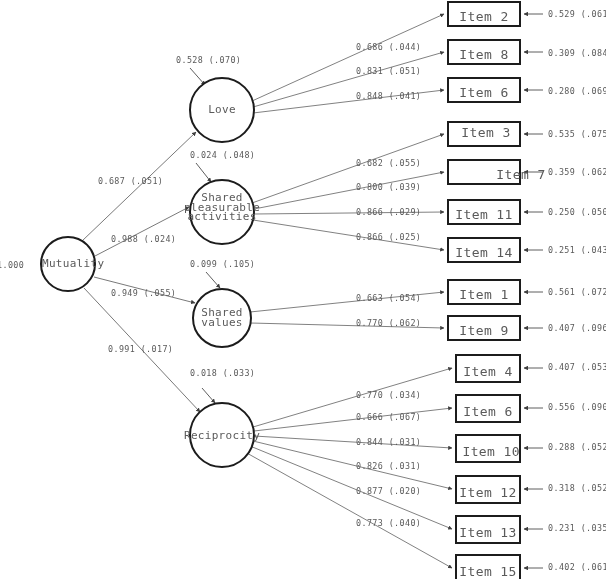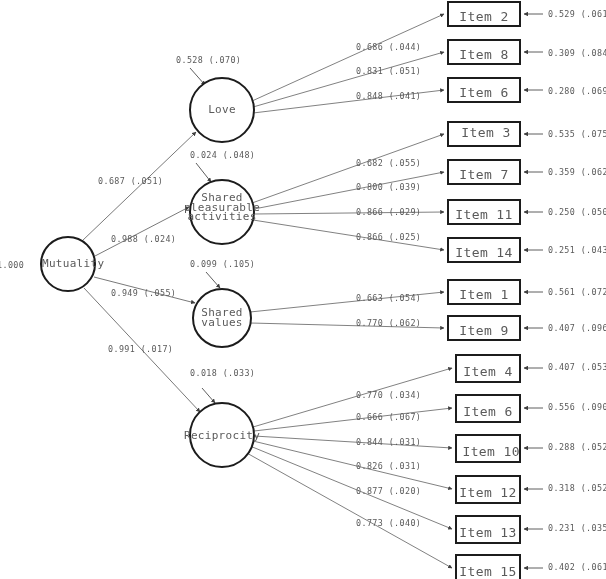--- a/index.html
+++ b/index.html
@@ -179,21 +179,21 @@
 <div class="lbl" style="left:548px;top:402px;">0.556 (.090)</div>
 <div class="lbl" style="left:548px;top:442px;">0.288 (.052)</div>
 <div class="lbl" style="left:548px;top:483px;">0.318 (.052)</div>
 <div class="lbl" style="left:548px;top:523px;">0.231 (.035)</div>
 <div class="lbl" style="left:548px;top:562px;">0.402 (.061)</div>
 
 <div class="box-lbl" style="left:448px;top:9px;width:72px;">Item 2</div>
 <div class="box-lbl" style="left:448px;top:47px;width:72px;">Item 8</div>
 <div class="box-lbl" style="left:448px;top:85px;width:72px;">Item 6</div>
 <div class="box-lbl" style="left:448px;top:125px;width:76px;">Item 3</div>
-<div class="box-lbl" style="left:448px;top:167px;width:72px;">Item 7</div>
+<div class="box-lbl" style="left:448px;top:167px;width:72px;padding-left:37px;">Item 7</div>
 <div class="box-lbl" style="left:448px;top:207px;width:72px;">Item 11</div>
 <div class="box-lbl" style="left:448px;top:245px;width:72px;">Item 14</div>
 <div class="box-lbl" style="left:448px;top:287px;width:72px;">Item 1</div>
 <div class="box-lbl" style="left:448px;top:323px;width:72px;">Item 9</div>
 <div class="box-lbl" style="left:456px;top:364px;width:64px;">Item 4</div>
 <div class="box-lbl" style="left:456px;top:404px;width:64px;">Item 6</div>
 <div class="box-lbl" style="left:456px;top:444px;width:64px;text-align:right;">Item 10</div>
 <div class="box-lbl" style="left:456px;top:485px;width:64px;">Item 12</div>
 <div class="box-lbl" style="left:456px;top:525px;width:64px;">Item 13</div>
 <div class="box-lbl" style="left:456px;top:564px;width:64px;">Item 15</div>

